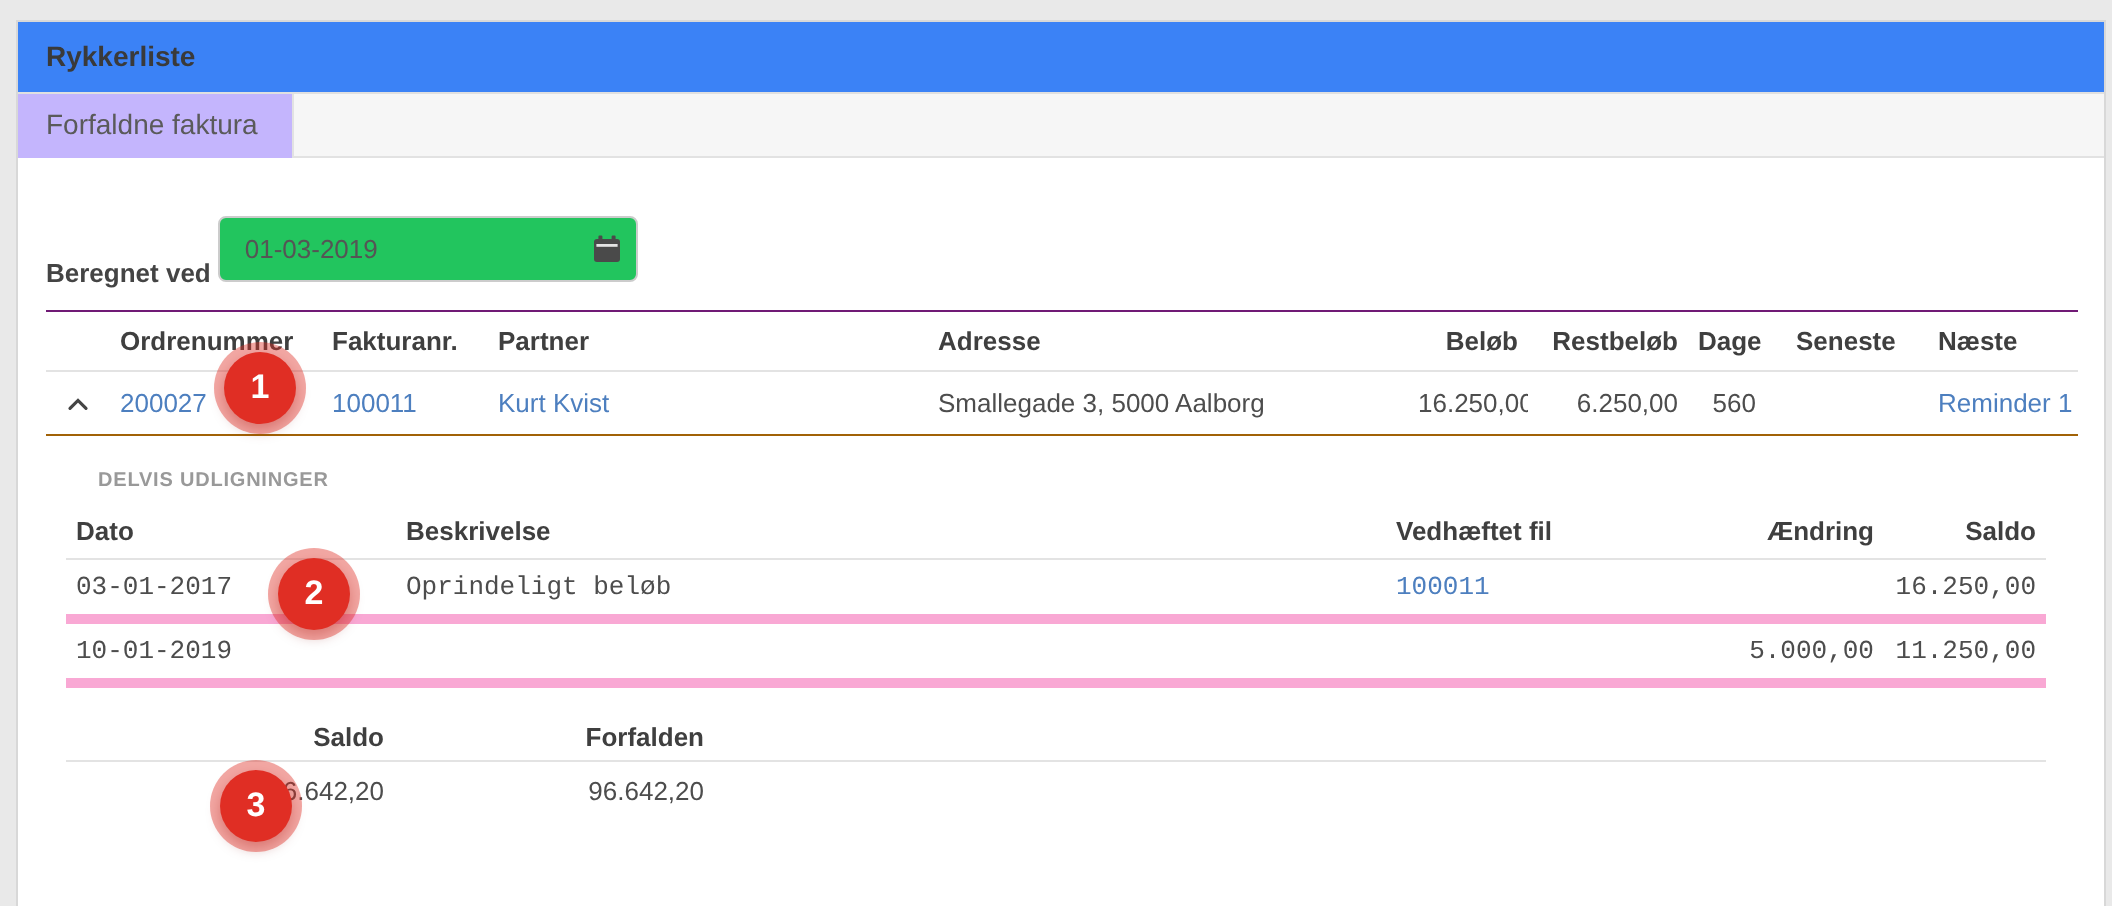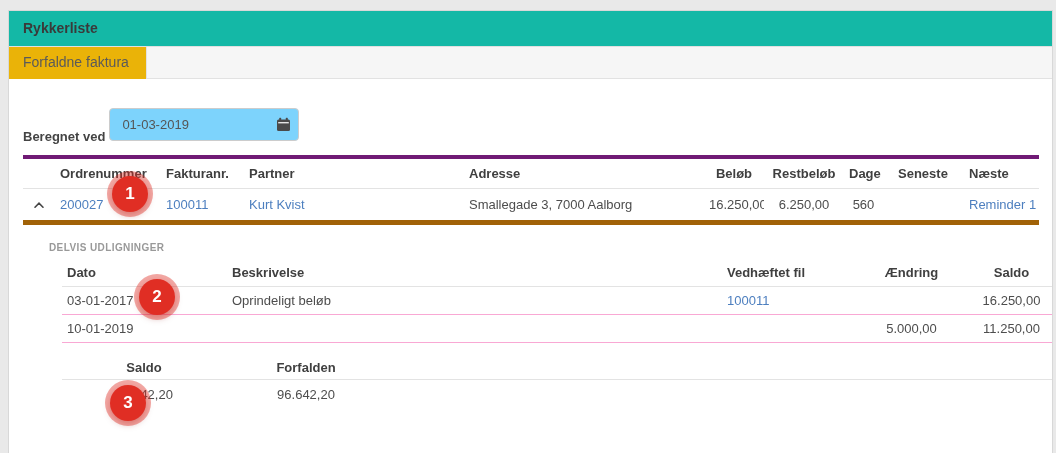--- a/index.html
+++ b/index.html
@@ -14,38 +14,38 @@
   .panel {
     position:absolute;
     left:8px; top:10px;
     width:1045px; height:443px;
     background:#ffffff;
     border:1px solid #d8d8d8;
     border-bottom:none;
   }
   .panel-header {
     height:36px;
-    background:#14b8a6;
+    background:#3b82f6;
     border-bottom:1px solid #e0e0e0;
     line-height:35px;
     padding:0 14px;
     font-size:14px;
     font-weight:bold;
     color:#3a3a3a;
   }
   .tabbar {
     height:32px;
     background:#f6f6f6;
     border-bottom:1px solid #e2e2e2;
     display:flex;
   }
   .tab {
     height:32px;
     margin-bottom:-1px;
-    background:#eab308;
+    background:#c4b5fd;
     border-right:1px solid #e2e2e2;
     padding:0 14px;
     line-height:31px;
     font-size:14px;
     color:#5a5a5a;
     min-width:138px;
     cursor:pointer;
   }
   .content { padding:0 14px; }
 
@@ -56,24 +56,24 @@
     align-items:center;
   }
   .filter-label {
     font-size:13px;
     font-weight:bold;
     color:#444444;
     margin-right:4px;
     margin-top:24px;
   }
   .date-box {
-    width:190px; height:33px;
+    width:210px; height:33px;
     border:1px solid #cccccc;
     border-radius:4px;
-    background:#7dd3fc;
+    background:#22c55e;
     display:flex;
     align-items:center;
   }
   .date-input {
     border:none; outline:none;
     flex:1;
     padding:0 0 0 12px;
     font-size:13px;
     color:#555555;
     font-family:"Liberation Sans", sans-serif;
@@ -94,43 +94,43 @@
     color:#3f3f3f;
     text-align:left;
     white-space:nowrap;
   }
   td {
     font-size:13px;
     color:#4d4d4d;
     white-space:nowrap;
     overflow:hidden;
   }
-  .num { text-align:center; }
+  .num { text-align:right; }
   a.lnk { color:#4d7fbf; text-decoration:none; cursor:pointer; }
 
   .main-table { width:1016px; margin-top:11px; }
-  .main-table thead tr { border-top:4px solid #701a75; border-bottom:1px solid #e3e3e3; }
-  .main-table tbody tr { border-bottom:5px solid #a16207; }
+  .main-table thead tr { border-top:1px solid #701a75; border-bottom:1px solid #e3e3e3; }
+  .main-table tbody tr { border-bottom:1px solid #a16207; }
   .main-table th { padding:7px 5px; }
   .main-table td { padding:8px 5px; }
   .main-table .pad-l { padding-left:15px; }
   .chev-cell { text-align:center; cursor:pointer; }
 
   .section-label {
     margin:17px 0 6px 26px;
     font-size:10px;
     font-weight:bold;
     color:#999999;
     letter-spacing:0.4px;
   }
-  .sub-table { width:990px; margin-left:39px; }
+  .sub-table { width:990px; margin-left:10px; }
   .sub-table thead tr { border-bottom:1px solid #e3e3e3; }
   .sub-table th { padding:6px 5px; }
   .sub-table td { padding:6px 5px; }
-  .settle-table tbody tr { border-bottom:1px solid #f9a8d4; }
+  .settle-table tbody tr { border-bottom:5px solid #f9a8d4;font-family:Liberation Mono, monospace; }
   .balance-table { margin-top:13px; }
   .balance-table th { padding:4px 5px; }
   .balance-table td { padding:7px 5px; }
 
   
   .tour-badge {
     position:absolute;
     width:36px; height:36px;
     border-radius:50%;
     background:#e02e24;
@@ -207,21 +207,21 @@
           <td class="chev-cell">
             <span>
               <svg width="12" height="8" viewBox="0 0 12 8">
                 <path d="M2 6.2 L6 2.2 L10 6.2" stroke="#454545" stroke-width="1.6" fill="none" stroke-linecap="round"></path>
               </svg>
             </span>
           </td>
           <td><a class="lnk">200027</a></td>
           <td><a class="lnk">100011</a></td>
           <td><a class="lnk">Kurt Kvist</a></td>
-          <td>Smallegade 3, 7000 Aalborg</td>
+          <td>Smallegade 3, 5000 Aalborg</td>
           <td class="num">16.250,00</td>
           <td class="num">6.250,00</td>
           <td class="num">560</td>
           <td class="pad-l"></td>
           <td><a class="lnk">Reminder 1</a></td>
         </tr>
       </tbody>
     </table>
 
     <div class="section-label">DELVIS UDLIGNINGER</div>

